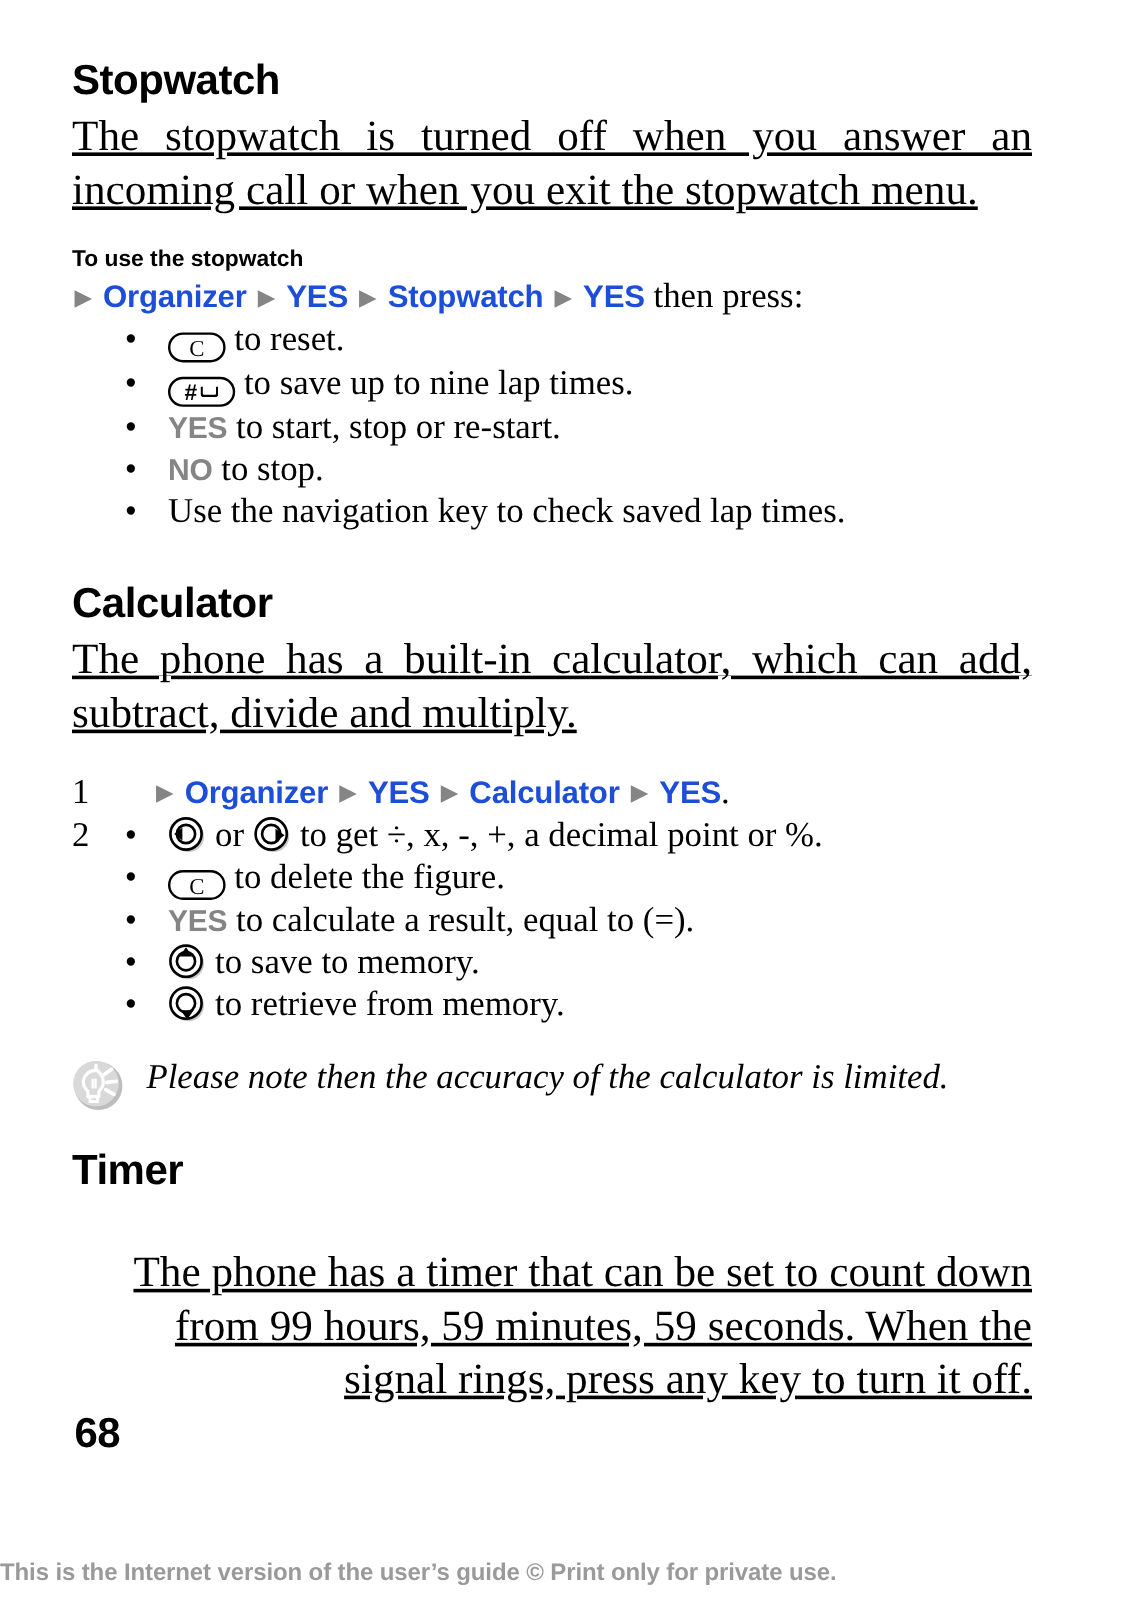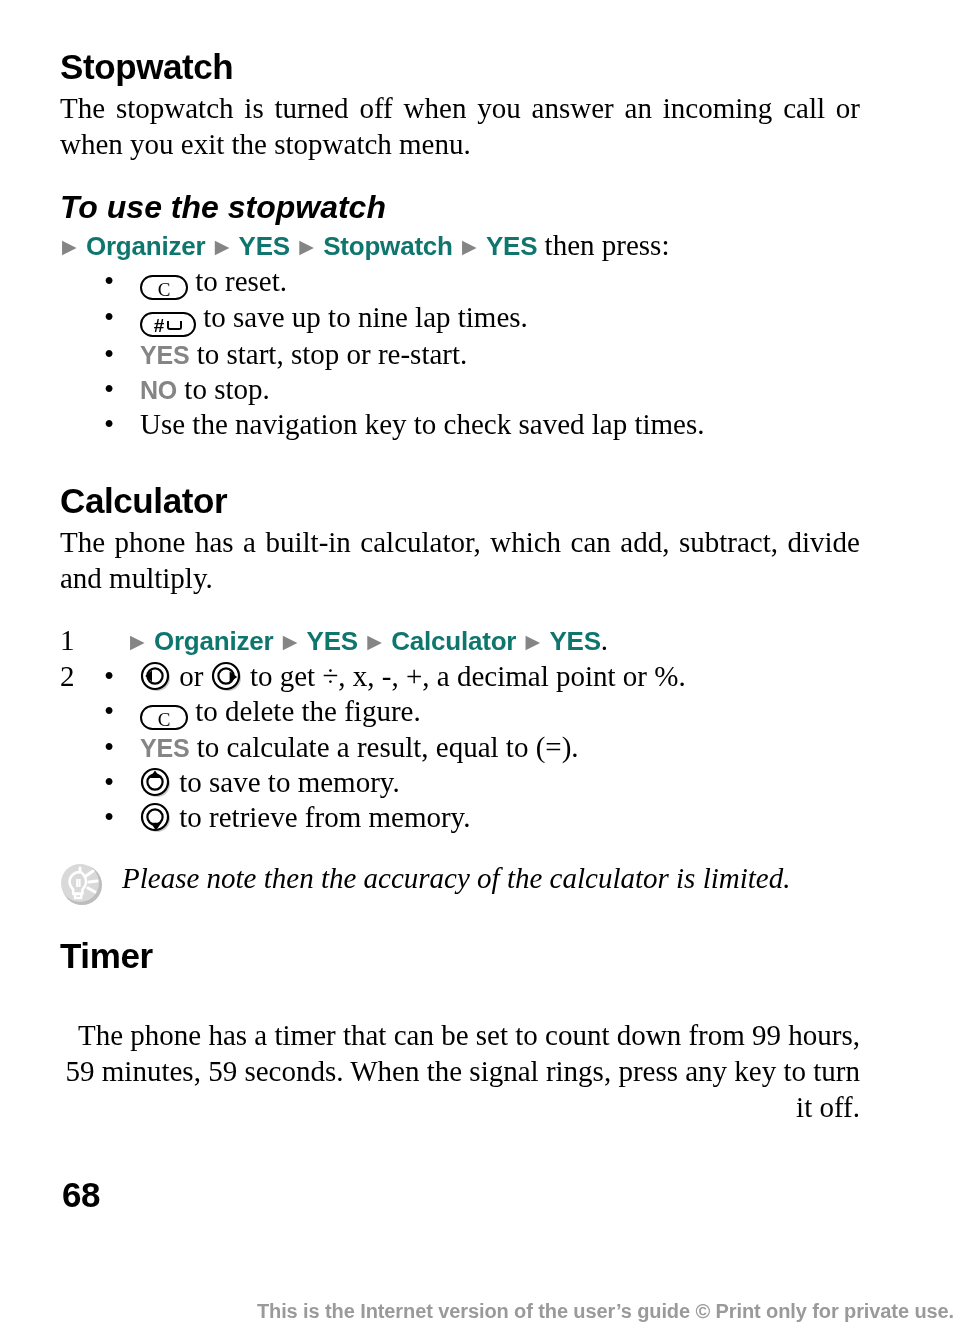--- a/index.html
+++ b/index.html
@@ -37,49 +37,49 @@
     font-weight: bold;
     font-size: 35px;
     line-height: 1.06;
     letter-spacing: -0.4px;
     margin: 0 0 6px 0;
     color: #000;
   }
   h2.sub-title {
     font-family: "Liberation Sans", "DejaVu Sans", sans-serif;
     font-weight: bold;
-    font-style: italic;
-    font-size: 32px;
+    font-size: 19px;
     line-height: 1.15;
     margin: 0 0 2px 0;
     color: #000;
   }
 
   
   p.body {
-    font-size: 29px;
+    font-size: 36px;
     line-height: 1.24;
     margin: 0;
     text-align: justify;
     text-justify: inter-word;
+    text-decoration: underline;
   }
   p.body.nojust { text-align: right; margin-top: 44px; }
   .gap-md { height: 26px; }
   .gap-lg { height: 40px; }
 
   
   .menupath {
     font-size: 29px;
     line-height: 1.24;
     white-space: nowrap;
   }
   .mp {
     font-family: "Liberation Sans", "DejaVu Sans", sans-serif;
     font-weight: bold;
-    color: #0f766e;
+    color: #1d4ed8;
     font-size: 26px;
     letter-spacing: -0.2px;
   }
   .tri {
     color: #858585;
     font-size: 19px;
     vertical-align: 2px;
     padding: 0 2px;
   }
   .key-word {
@@ -207,21 +207,21 @@
     font-family: "Liberation Sans", "DejaVu Sans", sans-serif;
     font-weight: bold;
     color: #000;
     letter-spacing: -0.5px;
   }
   .footer {
     position: absolute;
     left: 0;
     top: 1300px;
     width: 954px;
-    text-align: right;
+    text-align: left;
     font-family: "Liberation Sans", "DejaVu Sans", sans-serif;
     font-weight: bold;
     font-size: 20px;
     color: #9a9a9a;
     letter-spacing: -0.1px;
   }
 </style>
 </head>
 <body>
 

